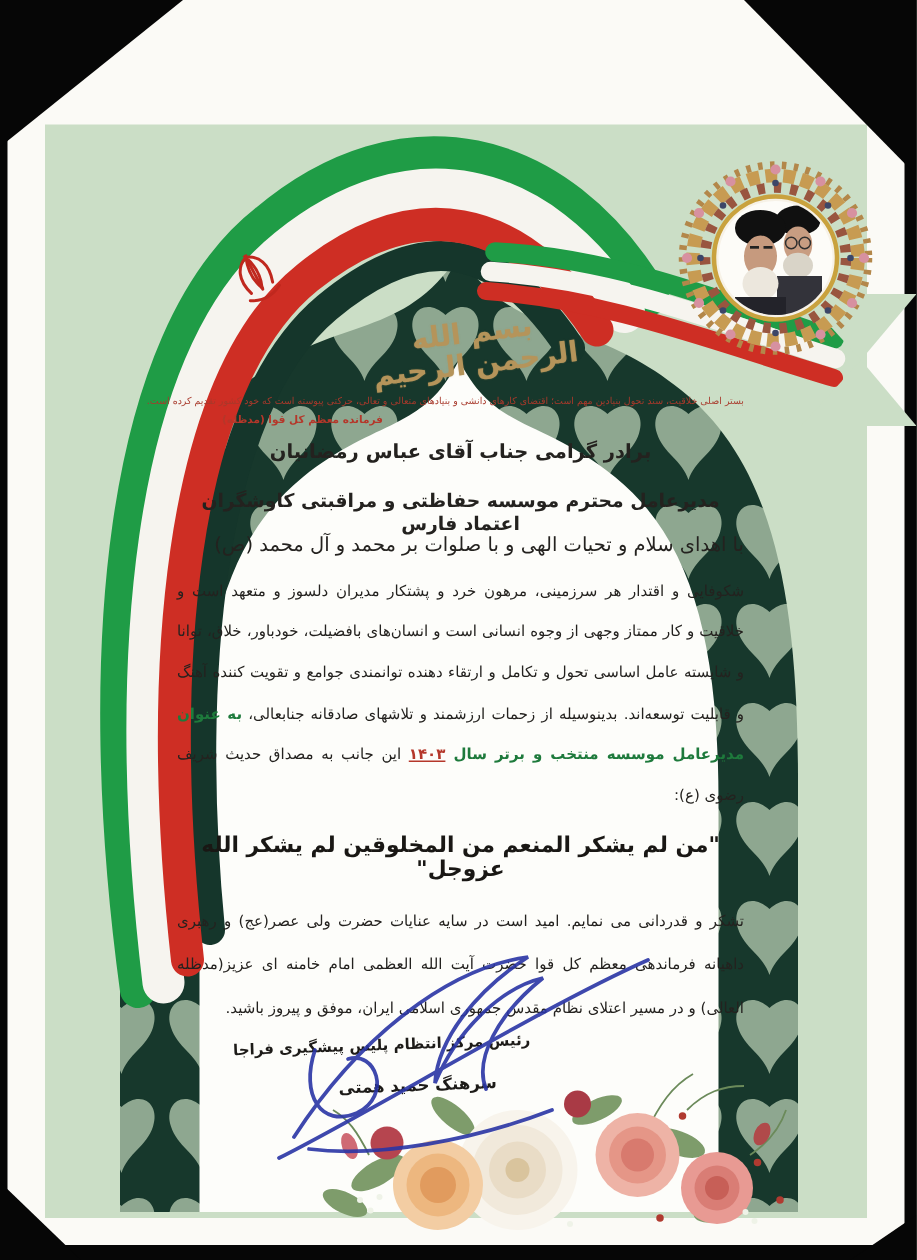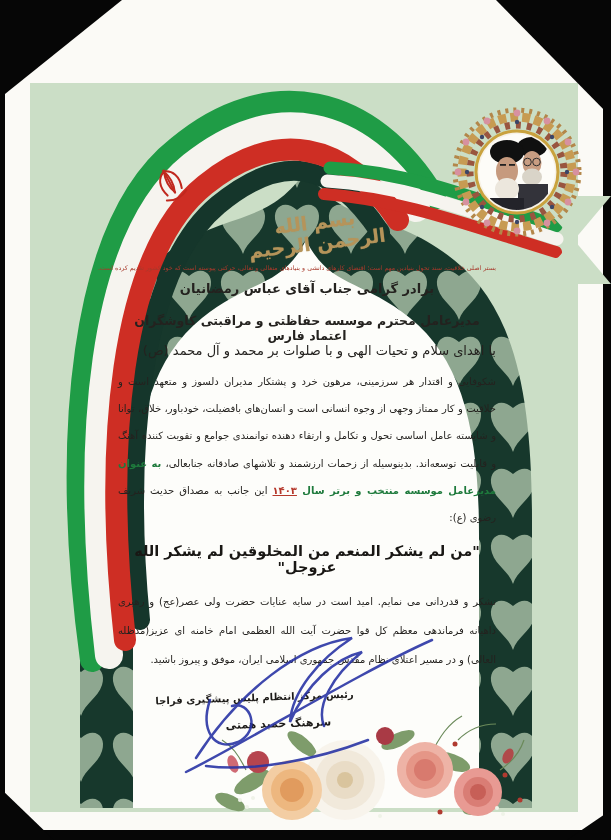--- a/index.html
+++ b/index.html
@@ -171,20 +171,21 @@
           <circle cx="503" cy="814" r="2"></circle>
           <circle cx="380" cy="816" r="2"></circle>
       </g>
     </g>
   </svg>
 
   <div class="bismillah">بسم الله الرحمن الرحیم</div>
 
   <div class="content">
     <div class="quote-line">بستر اصلی خلاقیت، سند تحول بنیادین مهم است؛ اقتضای کارهای دانشی و بنیادهای متعالی و تعالی، حرکتی پیوسته است که خود کشور تقدیم کرده است.</div>
+    <div class="quote-attrib">فرمانده معظم کل قوا (مدظله)</div>
     <div class="rec1">برادر گرامی جناب آقای عباس رمضانیان</div>
     <div class="rec2">مدیرعامل محترم موسسه حفاظتی و مراقبتی کاوشگران اعتماد فارس</div>
     <div class="salut">با اهدای سلام و تحیات الهی و با صلوات بر محمد و آل محمد (ص)</div>
     <p class="bodytxt"><span>شکوفایی و اقتدار هر سرزمینی، مرهون خرد و پشتکار مدیران دلسوز و متعهد است و خلاقیت و کار ممتاز وجهی از وجوه انسانی است و انسان‌های بافضیلت، خودباور، خلاق، توانا و شایسته عامل اساسی تحول و تکامل و ارتقاء دهنده توانمندی جوامع و تقویت کننده آهنگ و قابلیت توسعه‌اند. بدینوسیله از زحمات ارزشمند و تلاشهای صادقانه جنابعالی، </span><span class="hl-green">به عنوان مدیرعامل موسسه منتخب و برتر سال </span><span class="hl-red">۱۴۰۳</span><span> این جانب به مصداق حدیث شریف رضوی (ع):</span></p>
     <div class="hadith">"من لم یشکر المنعم من المخلوقین لم یشکر الله عزوجل"</div>
     <p class="bodytxt closing">تشکر و قدردانی می نمایم. امید است در سایه عنایات حضرت ولی عصر(عج) و رهبری داهیانه فرماندهی معظم کل قوا حضرت آیت الله العظمی امام خامنه ای عزیز(مدظله العالی) و در مسیر اعتلای نظام مقدس جمهوری اسلامی ایران، موفق و پیروز باشید.</p>
   </div>
 
   <div class="sigblock">
     <div class="sig-title">رئیس مرکز انتظام پلیس پیشگیری فراجا</div>

